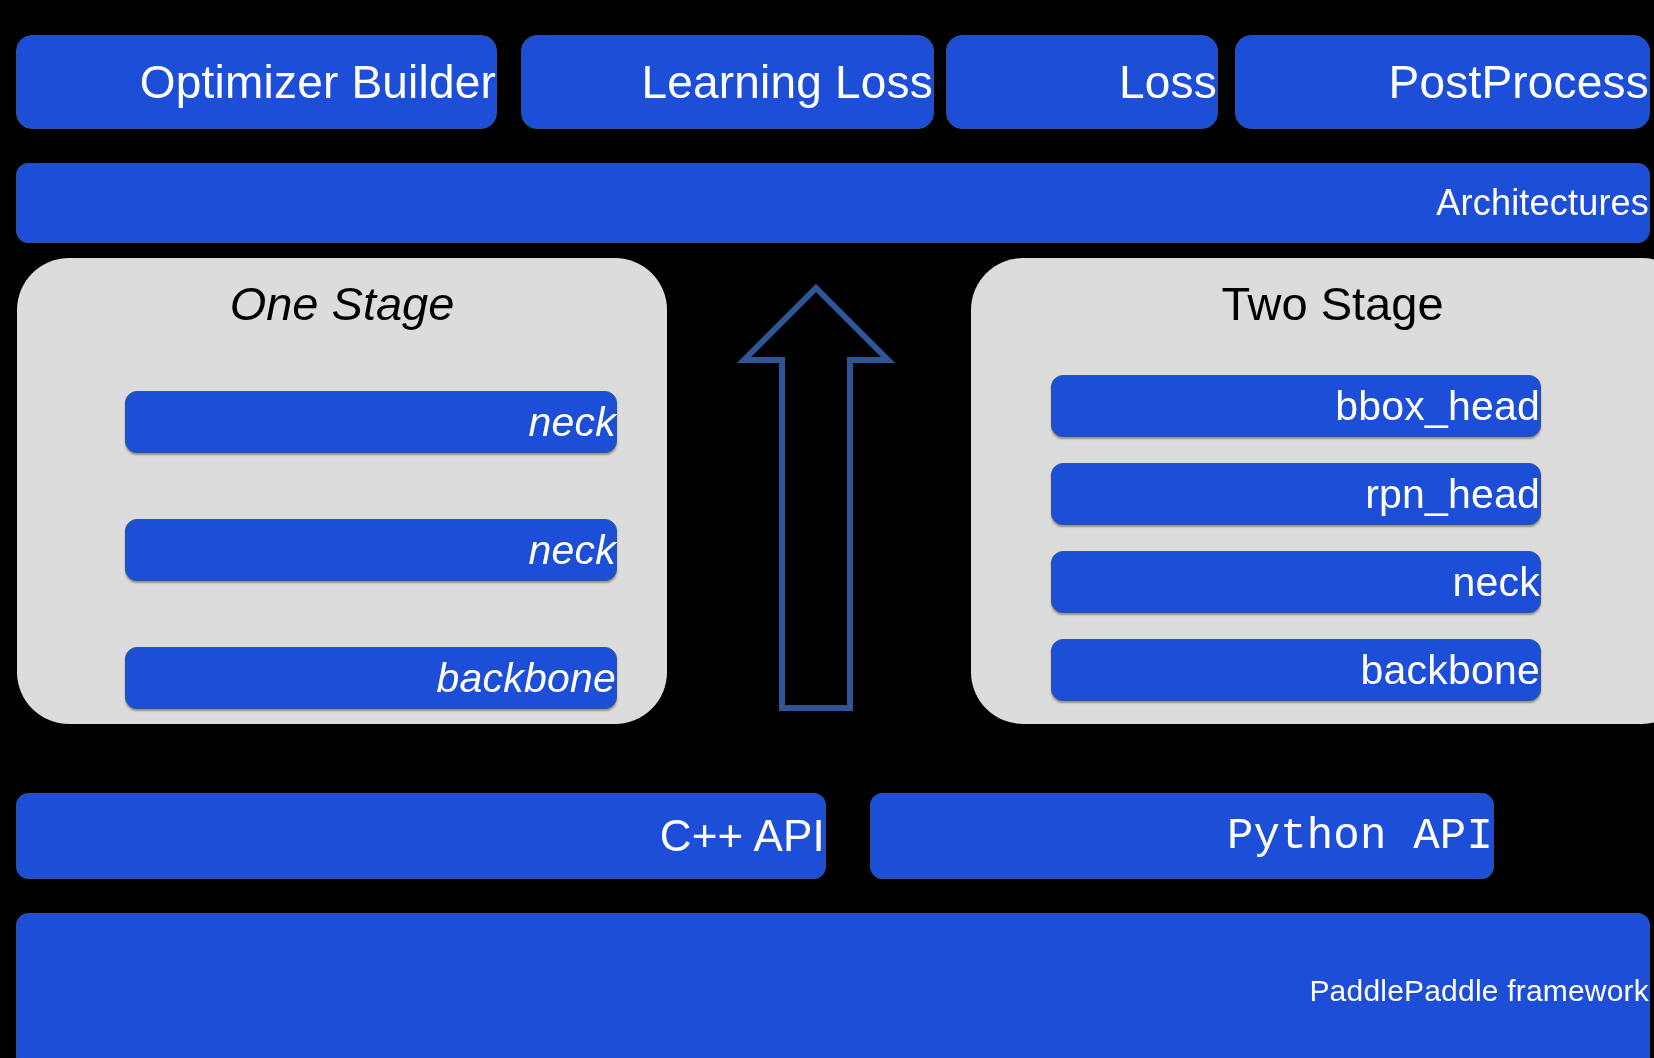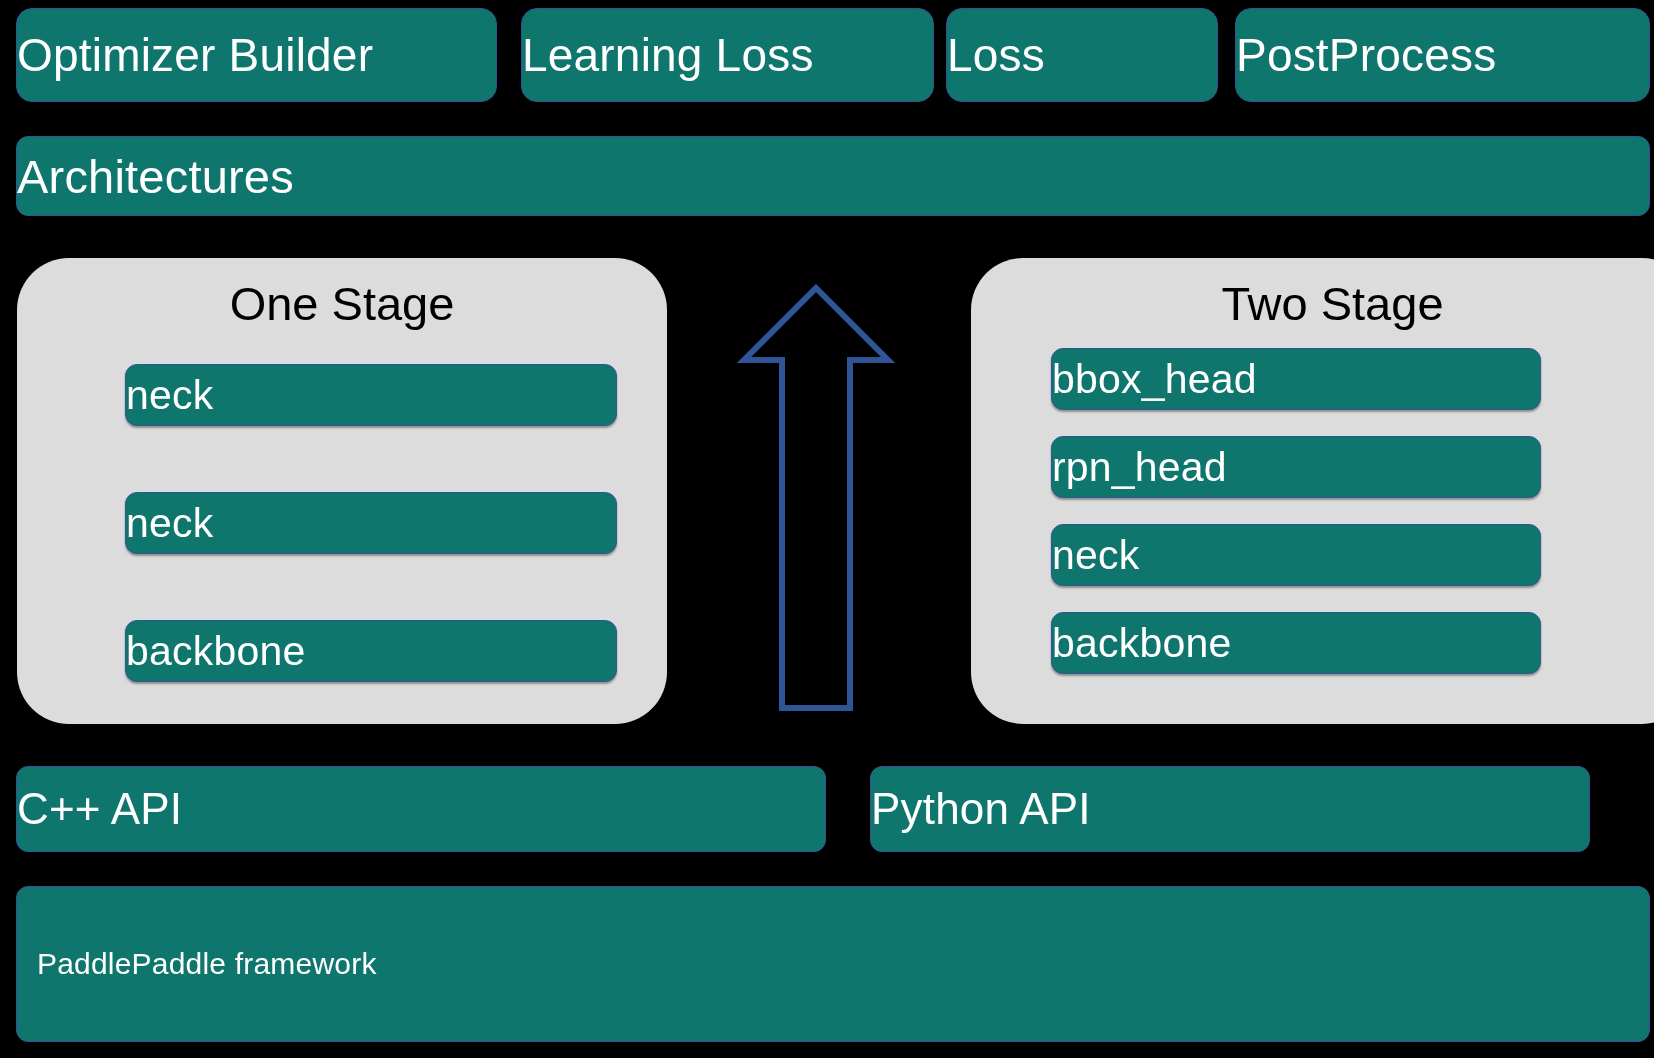--- a/index.html
+++ b/index.html
@@ -14,65 +14,67 @@
     position: relative;
     width: 1654px;
     height: 1058px;
     background: #000000;
     overflow: hidden;
   }
 
   
   .bluebox {
     position: absolute;
-    background: #0f766e;
+    background: #1d4ed8;
     border: 1px solid #2F5597;
     border-radius: 14px;
     box-sizing: border-box;
     display: flex;
     align-items: center;
-    justify-content: flex-start;
+    justify-content: flex-end;
     color: #FFFFFF;
     font-weight: 400;
     letter-spacing: 0.2px;
     white-space: nowrap;
     box-shadow: 0 2px 2px rgba(0,0,0,0.35);
+    margin-top: 27px;
   }
 
   
   .top-box {
     top: 8px;
     height: 94px;
     font-size: 46px;
     border-radius: 16px;
   }
 
   
   #architectures-bar {
     left: 16px;
     top: 136px;
     width: 1634px;
     height: 80px;
-    font-size: 47px;
+    font-size: 36px;
     border-radius: 12px;
   }
 
   
   .stage-panel {
     position: absolute;
     background: #DCDCDC;
     border-radius: 52px;
     box-sizing: border-box;
     box-shadow: 0 3px 4px rgba(0,0,0,0.30);
   }
   #one-stage-panel {
     left: 17px;
     top: 258px;
     width: 650px;
     height: 466px;
+    font-style: italic;
   }
   #two-stage-panel {
     left: 971px;
     top: 258px;
     width: 723px;
     height: 466px;
   }
   .stage-title {
     position: absolute;
     left: 0;
@@ -105,21 +107,21 @@
   }
 
   
   .api-box {
     top: 766px;
     height: 86px;
     font-size: 44px;
     border-radius: 12px;
   }
   #cpp-api-box { left: 16px; width: 810px; }
-  #python-api-box { left: 870px; width: 720px; }
+  #python-api-box { left: 870px; width: 624px; font-family: Liberation Mono, monospace; }
 
   
   #framework-bar {
     left: 16px;
     top: 886px;
     width: 1634px;
     height: 156px;
     font-size: 30px;
     border-radius: 12px;
     padding-left: 20px;

